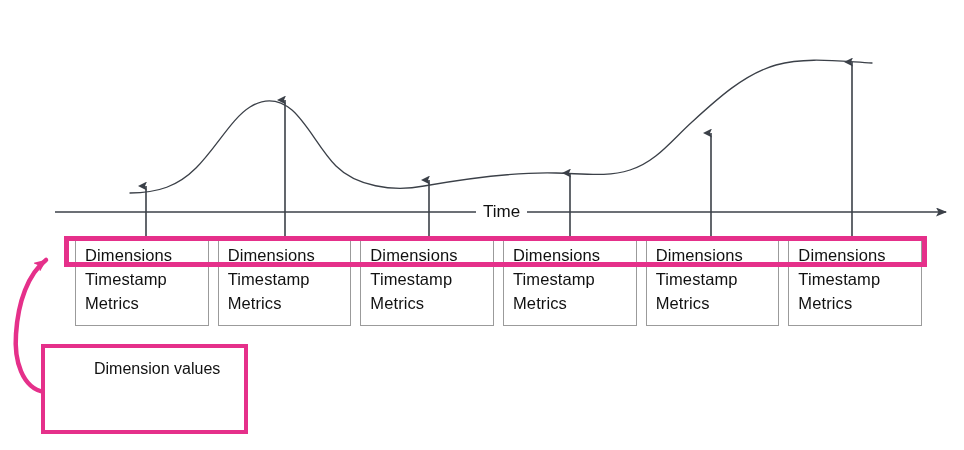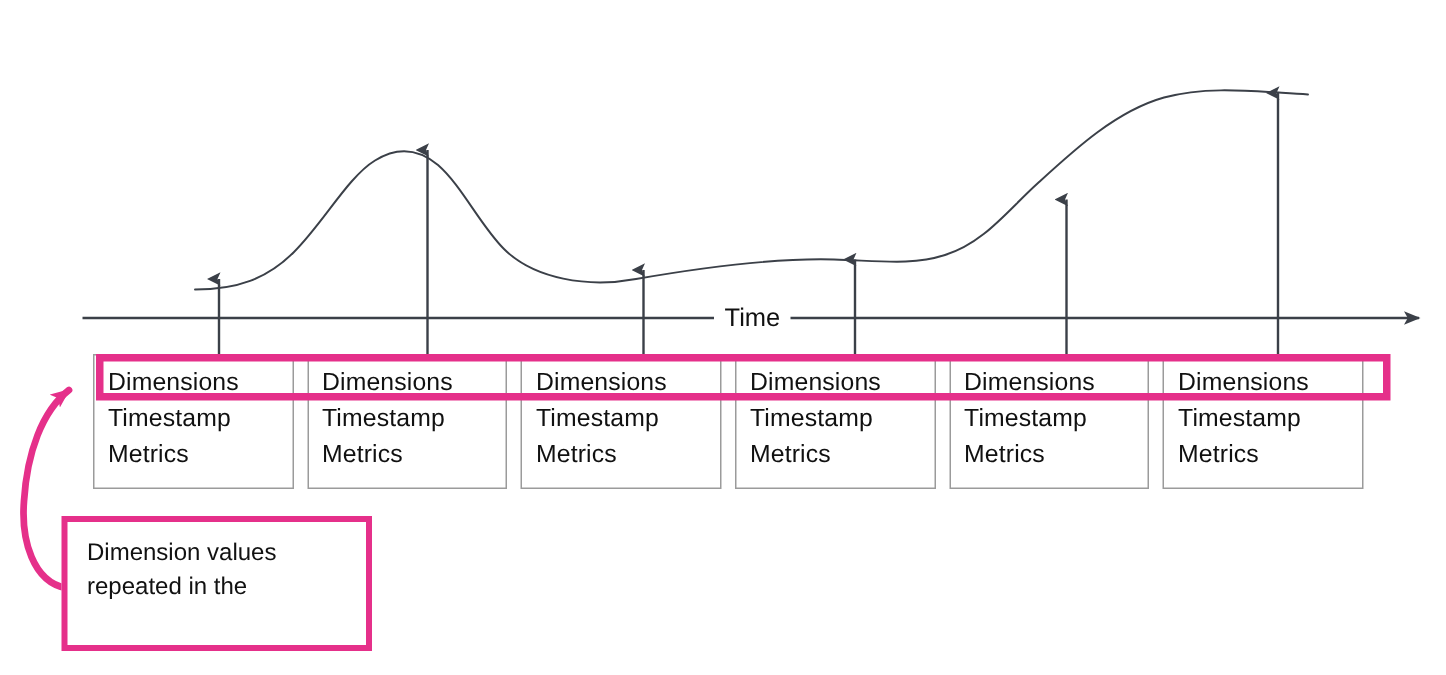--- a/index.html
+++ b/index.html
@@ -23,21 +23,21 @@
   }
   .layer-svg {
     position: absolute;
     left: 0; top: 0;
     width: 964px;
     height: 450px;
     pointer-events: none;
   }
   .records-row {
     position: absolute;
-    left: 62px;
+    left: 75px;
     top: 236px;
     width: 847px;
     height: 90px;
     display: flex;
     gap: 9px;
   }
   .record-box {
     flex: 1 1 0;
     border: 1px solid #9b9b9b;
     background: #ffffff;
@@ -73,20 +73,21 @@
     border: 4px solid #e5308a;
     background: #ffffff;
     box-sizing: border-box;
     padding: 9px 0 0 13px;
   }
   .callout-line {
     font-size: 16px;
     line-height: 23px;
     color: #111111;
     white-space: nowrap;
+    margin-left: 36px;
   }
   .axis-label {
     position: absolute;
     left: 476px;
     top: 200px;
     font-size: 17px;
     line-height: 23px;
     color: #111111;
     background: #ffffff;
     padding: 0 7px;
@@ -176,16 +177,15 @@
       <div class="record-line">Timestamp</div>
       <div class="record-line">Metrics</div>
     </div>
 
   </div>
 
   <div class="highlight-band"></div>
 
   <div class="callout">
     <div class="callout-line">Dimension values</div>
-    <div class="callout-line">repeated in the</div>
   </div>
 
 </div>
 
 </body></html>

